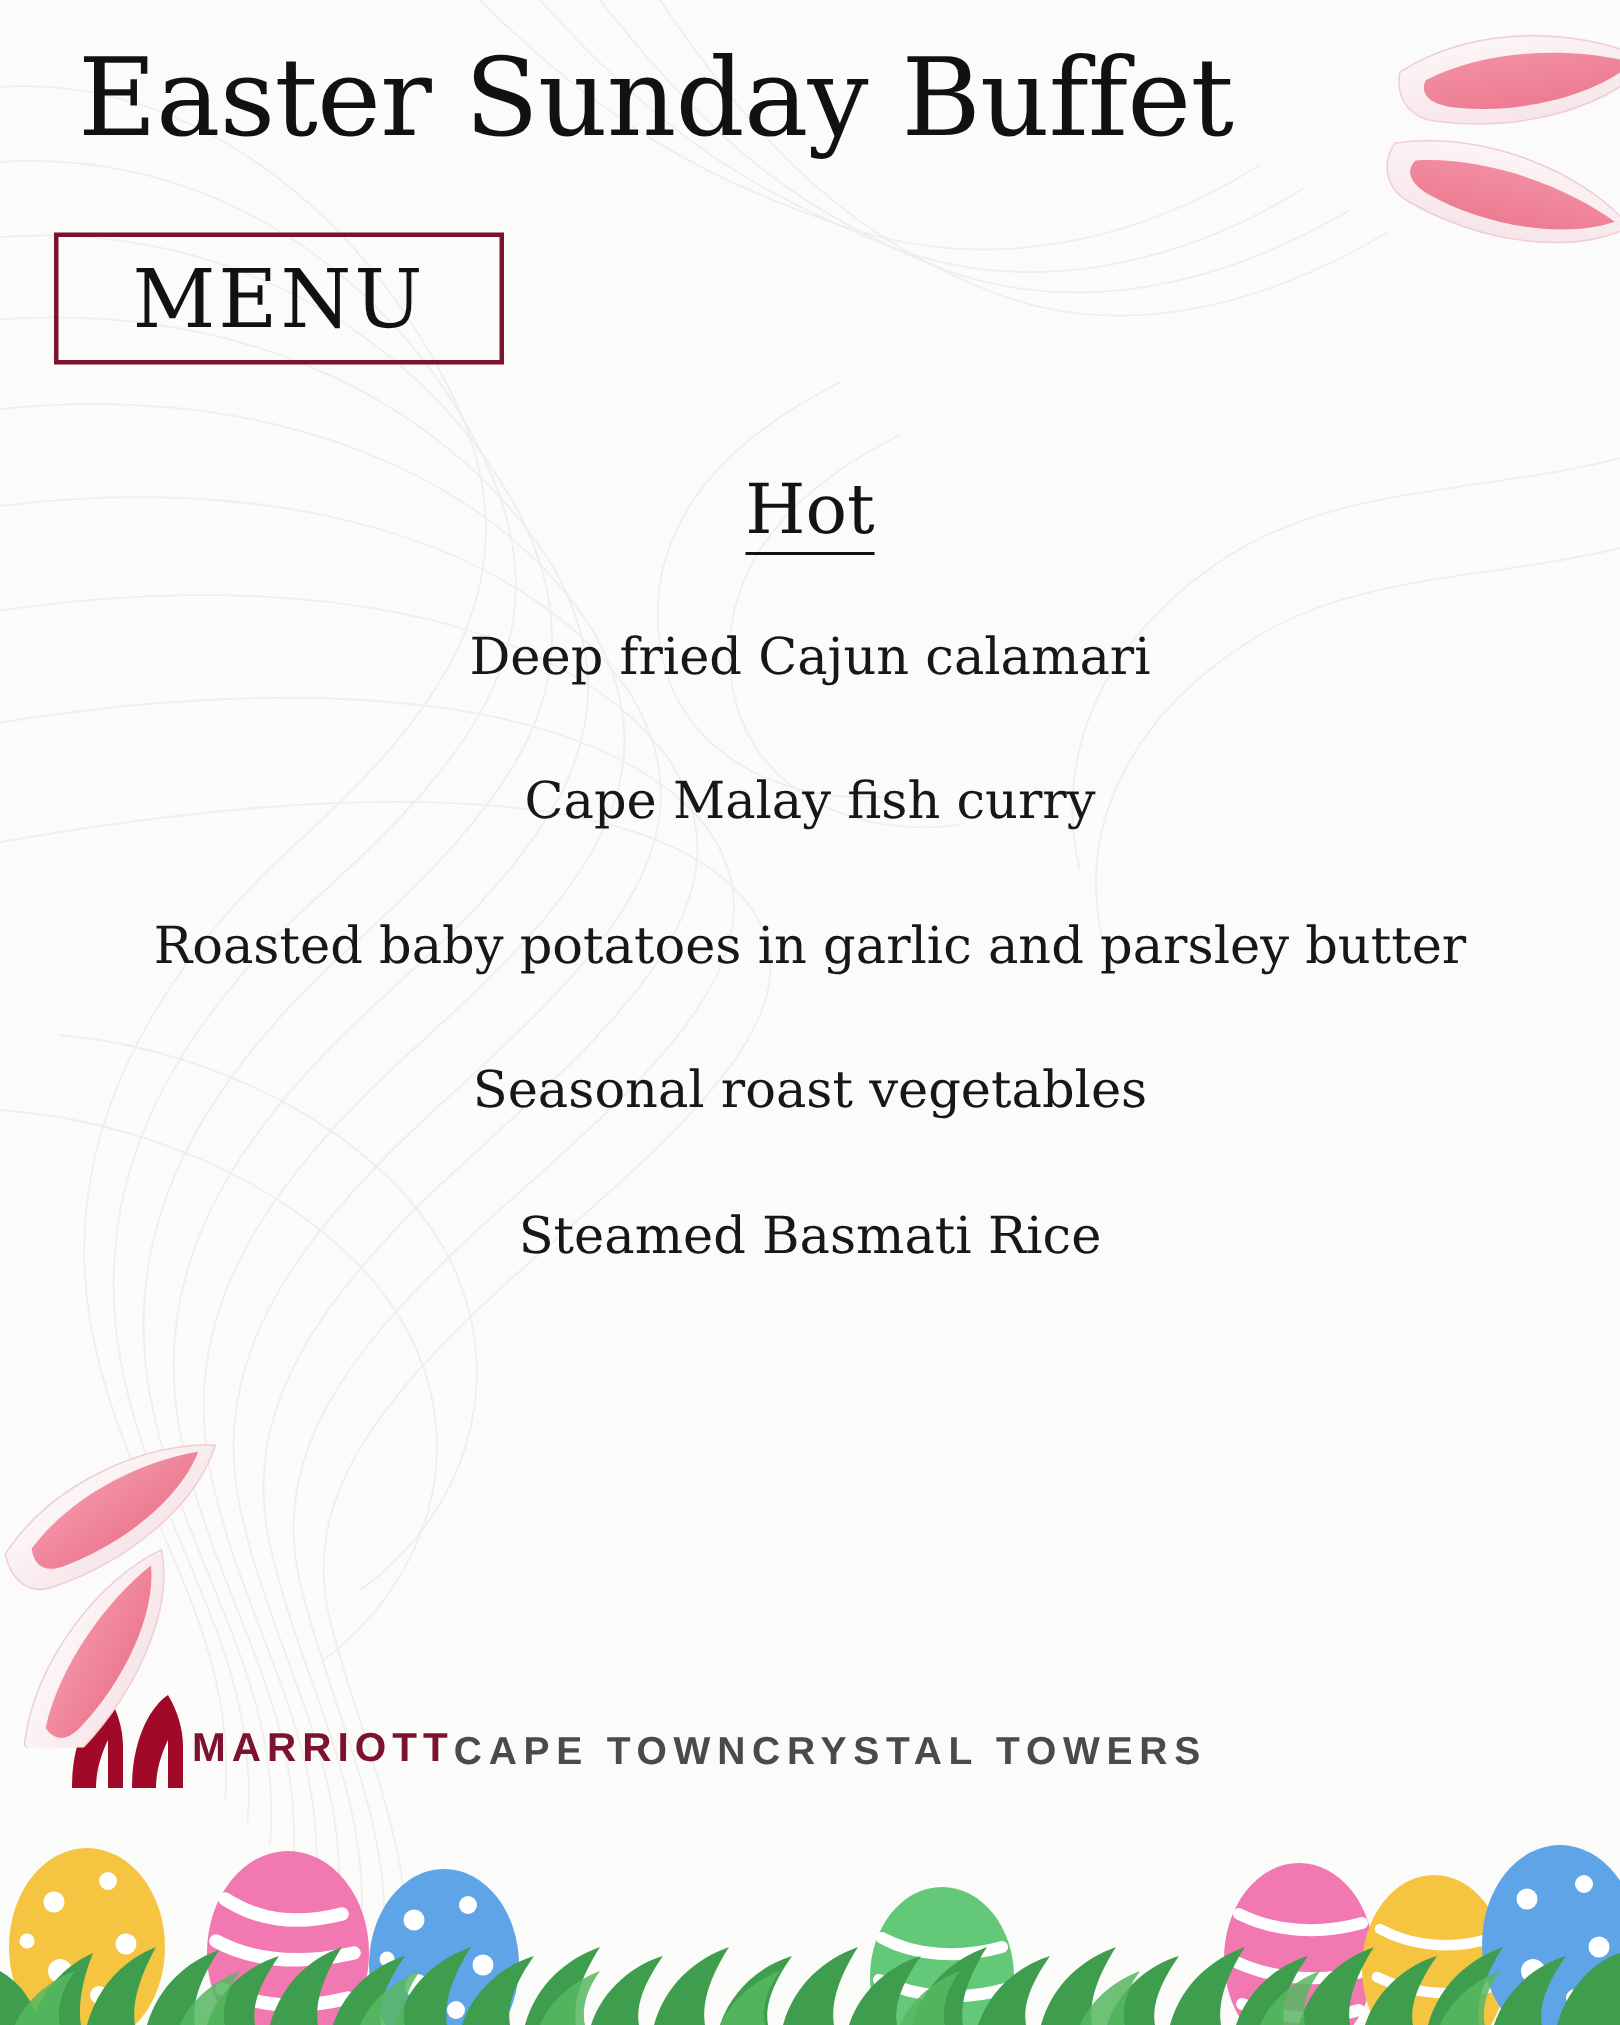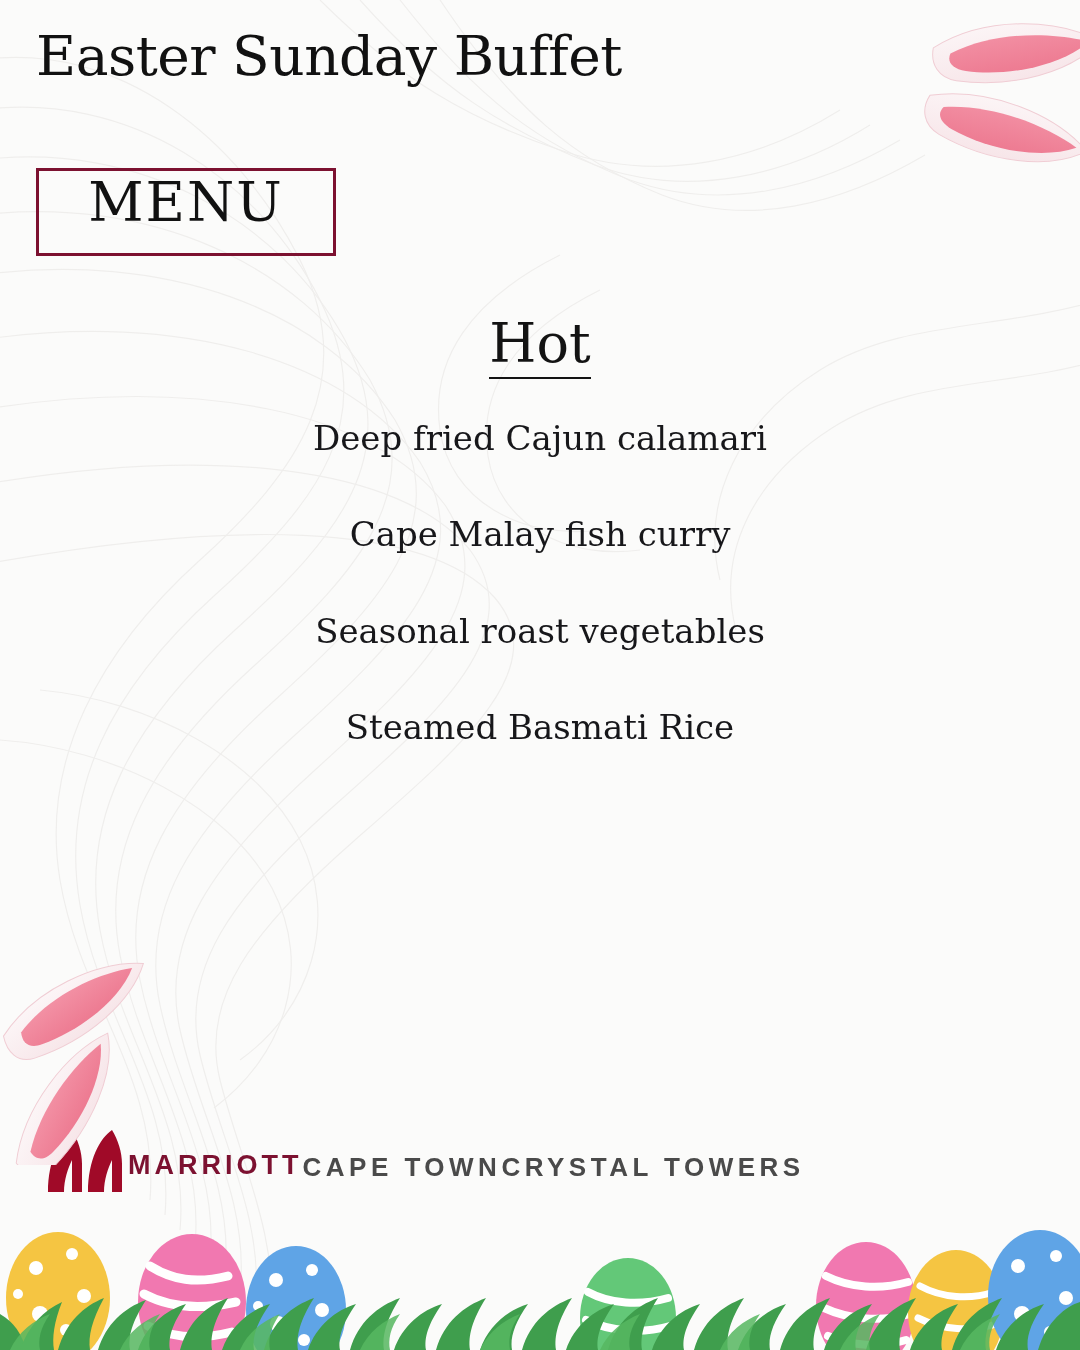--- a/index.html
+++ b/index.html
@@ -27,57 +27,57 @@
   .topo {
     position: absolute;
     inset: 0;
     opacity: 0.55;
     pointer-events: none;
   }
 
   
   .title {
     position: absolute;
-    left: 36px;
+    left: 52px;
     top: 28px;
-    font-size: 55px;
+    font-size: 72px;
     line-height: 1.05;
     letter-spacing: -0.5px;
     color: #111111;
     font-family: "DejaVu Serif", "Liberation Serif", serif;
     font-weight: 400;
     white-space: nowrap;
   }
 
   .menu-box {
     position: absolute;
     left: 36px;
-    top: 168px;
+    top: 155px;
     width: 300px;
     height: 88px;
     border: 3px solid #7c1130;
     display: flex;
-    align-items: flex-start;
+    align-items: center;
     justify-content: center;
   }
   .menu-box span {
     font-size: 54px;
     letter-spacing: 2px;
     color: #111111;
     font-family: "DejaVu Serif", "Liberation Serif", serif;
   }
 
   
   .section-heading {
     position: absolute;
     top: 312px;
     left: 0;
     width: 100%;
     text-align: center;
-    font-size: 54px;
+    font-size: 46px;
     color: #131313;
     font-family: "DejaVu Serif", "Liberation Serif", serif;
   }
   .section-heading span {
     border-bottom: 2px solid #131313;
     padding-bottom: 2px;
   }
 
   .items {
     position: absolute;
@@ -175,20 +175,21 @@
     <span>MENU</span>
   </div>
 
   <div class="section-heading">
     <span>Hot</span>
   </div>
 
   <div class="items">
     <div class="item">Deep fried Cajun calamari</div>
     <div class="item">Cape Malay fish curry</div>
+    <div class="item">Roasted baby potatoes in garlic and parsley butter</div>
     <div class="item">Seasonal roast vegetables</div>
     <div class="item">Steamed Basmati Rice</div>
   </div>
 
   <div class="logo">
     <svg class="logo-mark" viewBox="0 0 86 62">
       <path d="M6 62 C 6 30 18 8 30 0 C 36 10 40 22 40 34 L 40 62 L 30 62 L 30 30 C 26 38 22 50 22 62 Z" fill="#a00a28"></path>
       <path d="M46 62 C 46 30 58 8 70 0 C 76 10 80 22 80 34 L 80 62 L 70 62 L 70 30 C 66 38 62 50 62 62 Z" fill="#a00a28"></path>
     </svg>
     <div class="logo-name">MARRIOTT</div>

